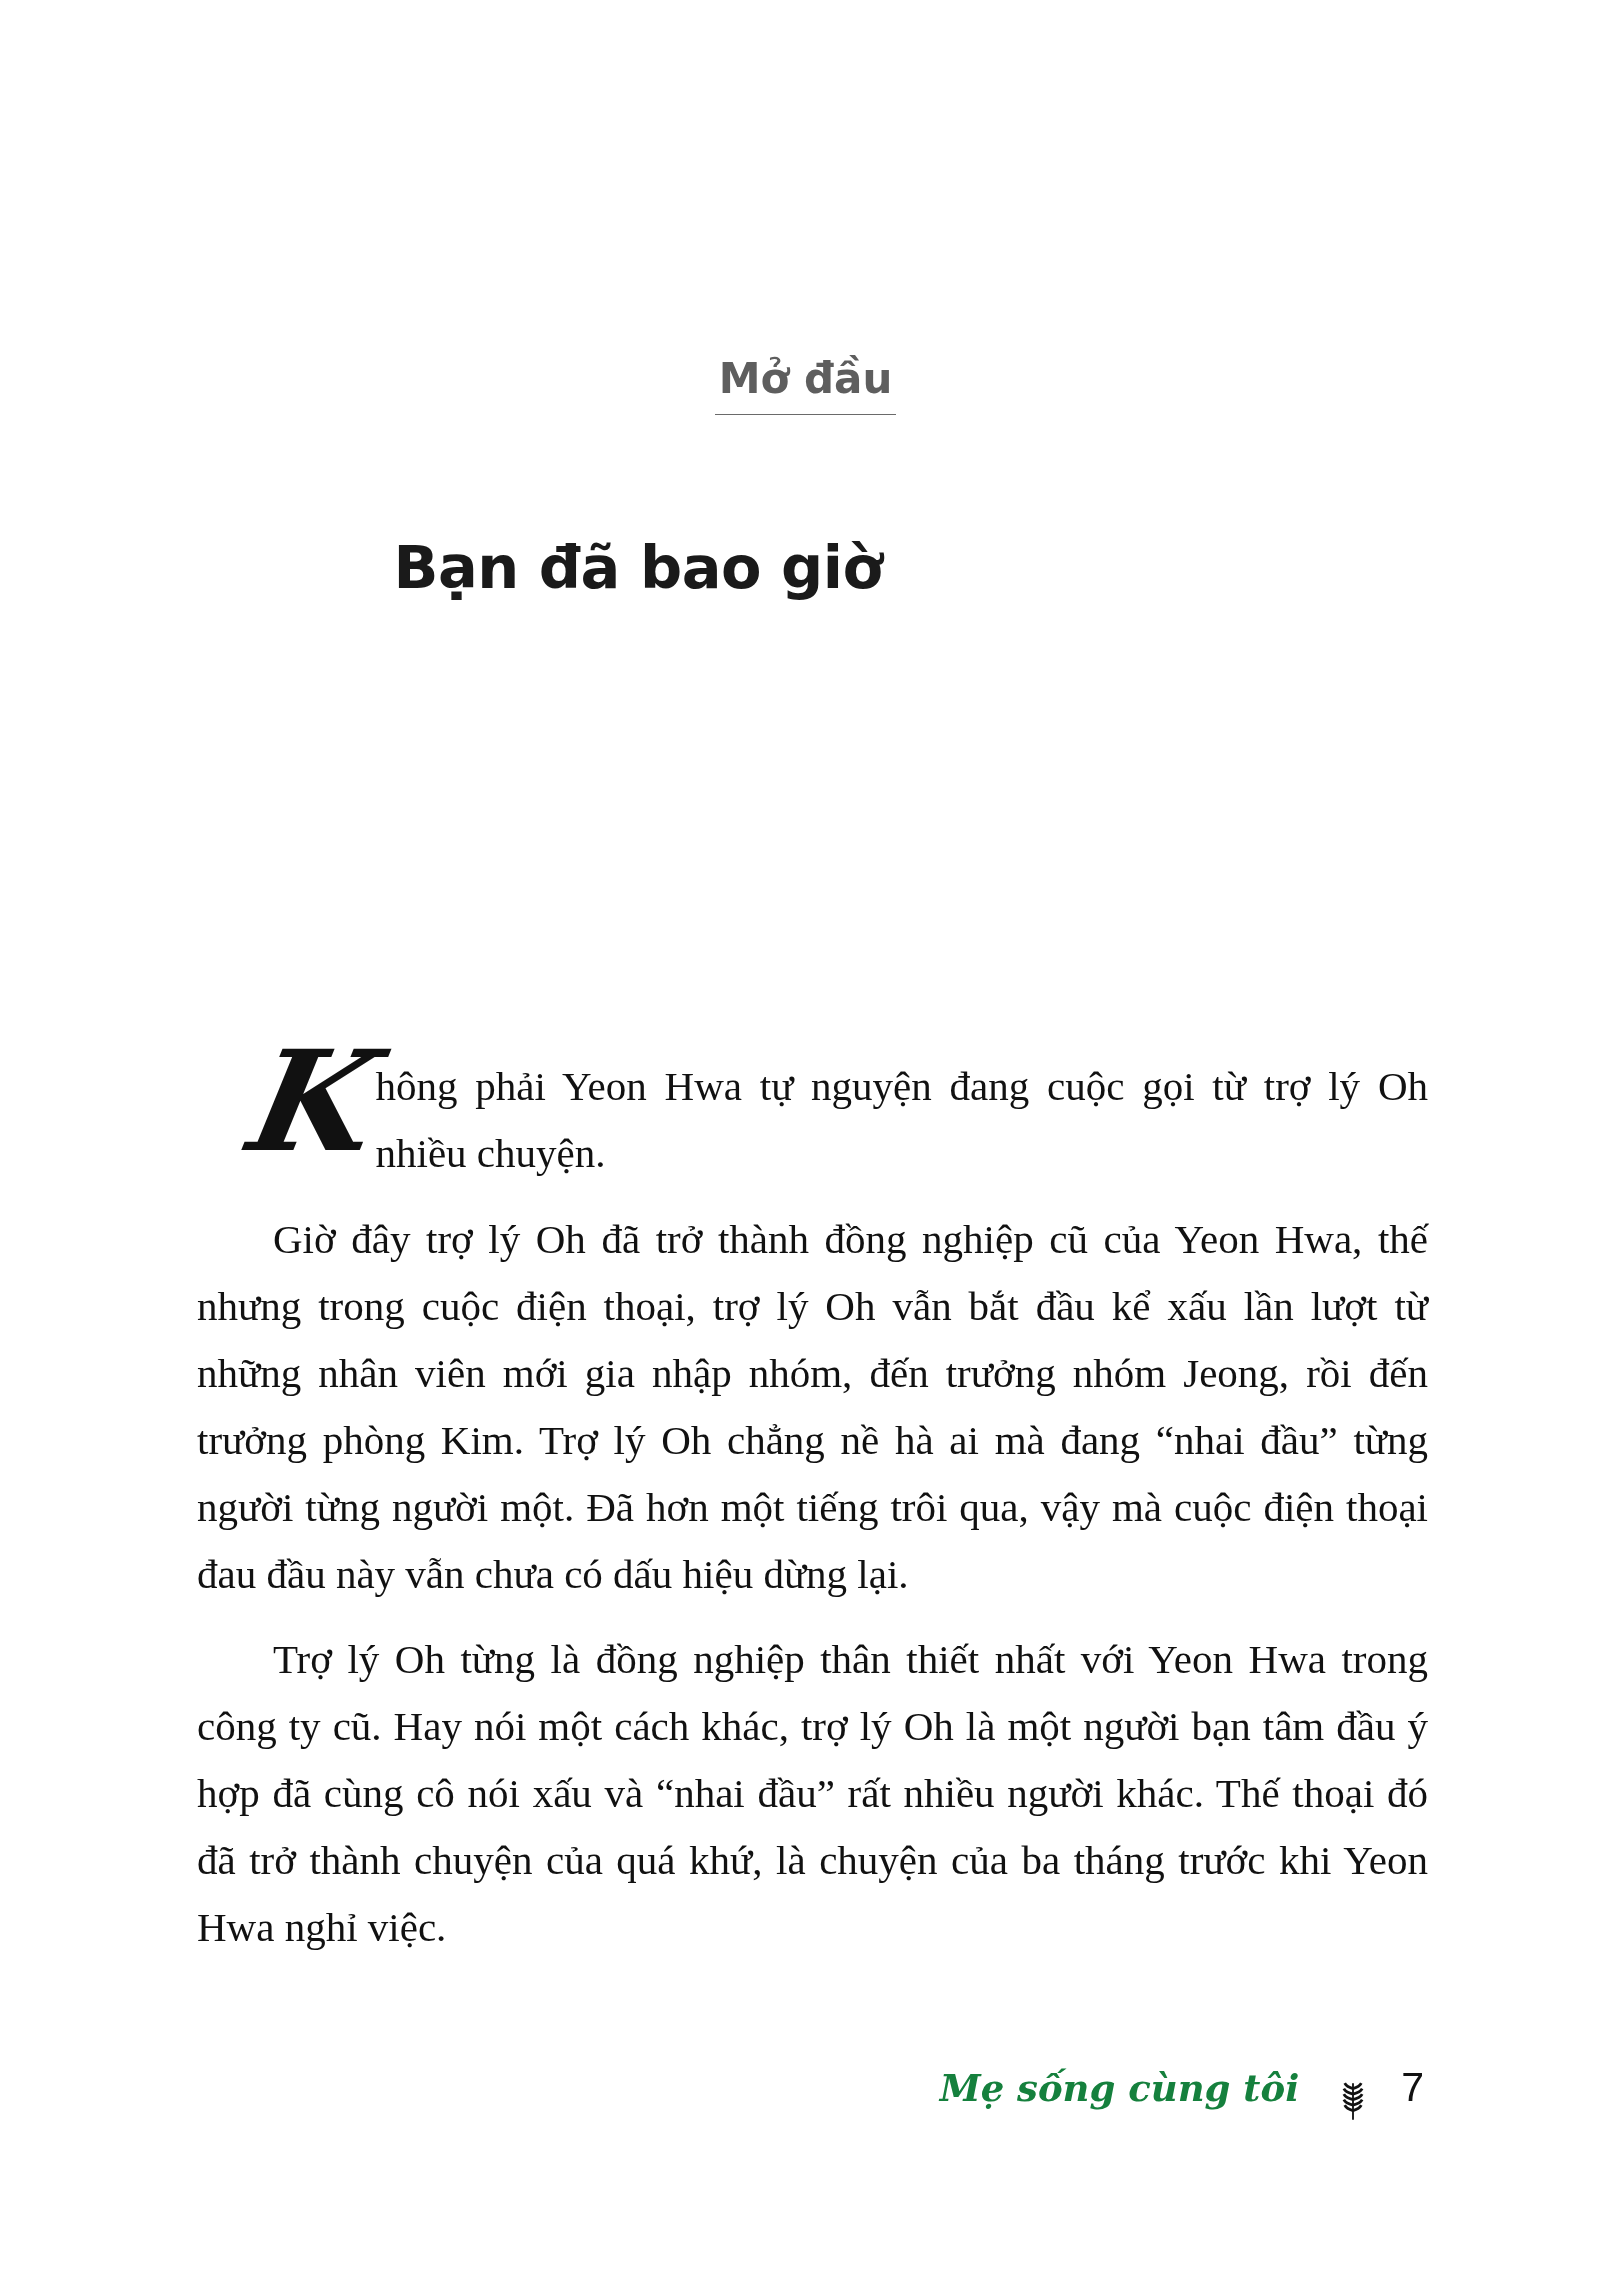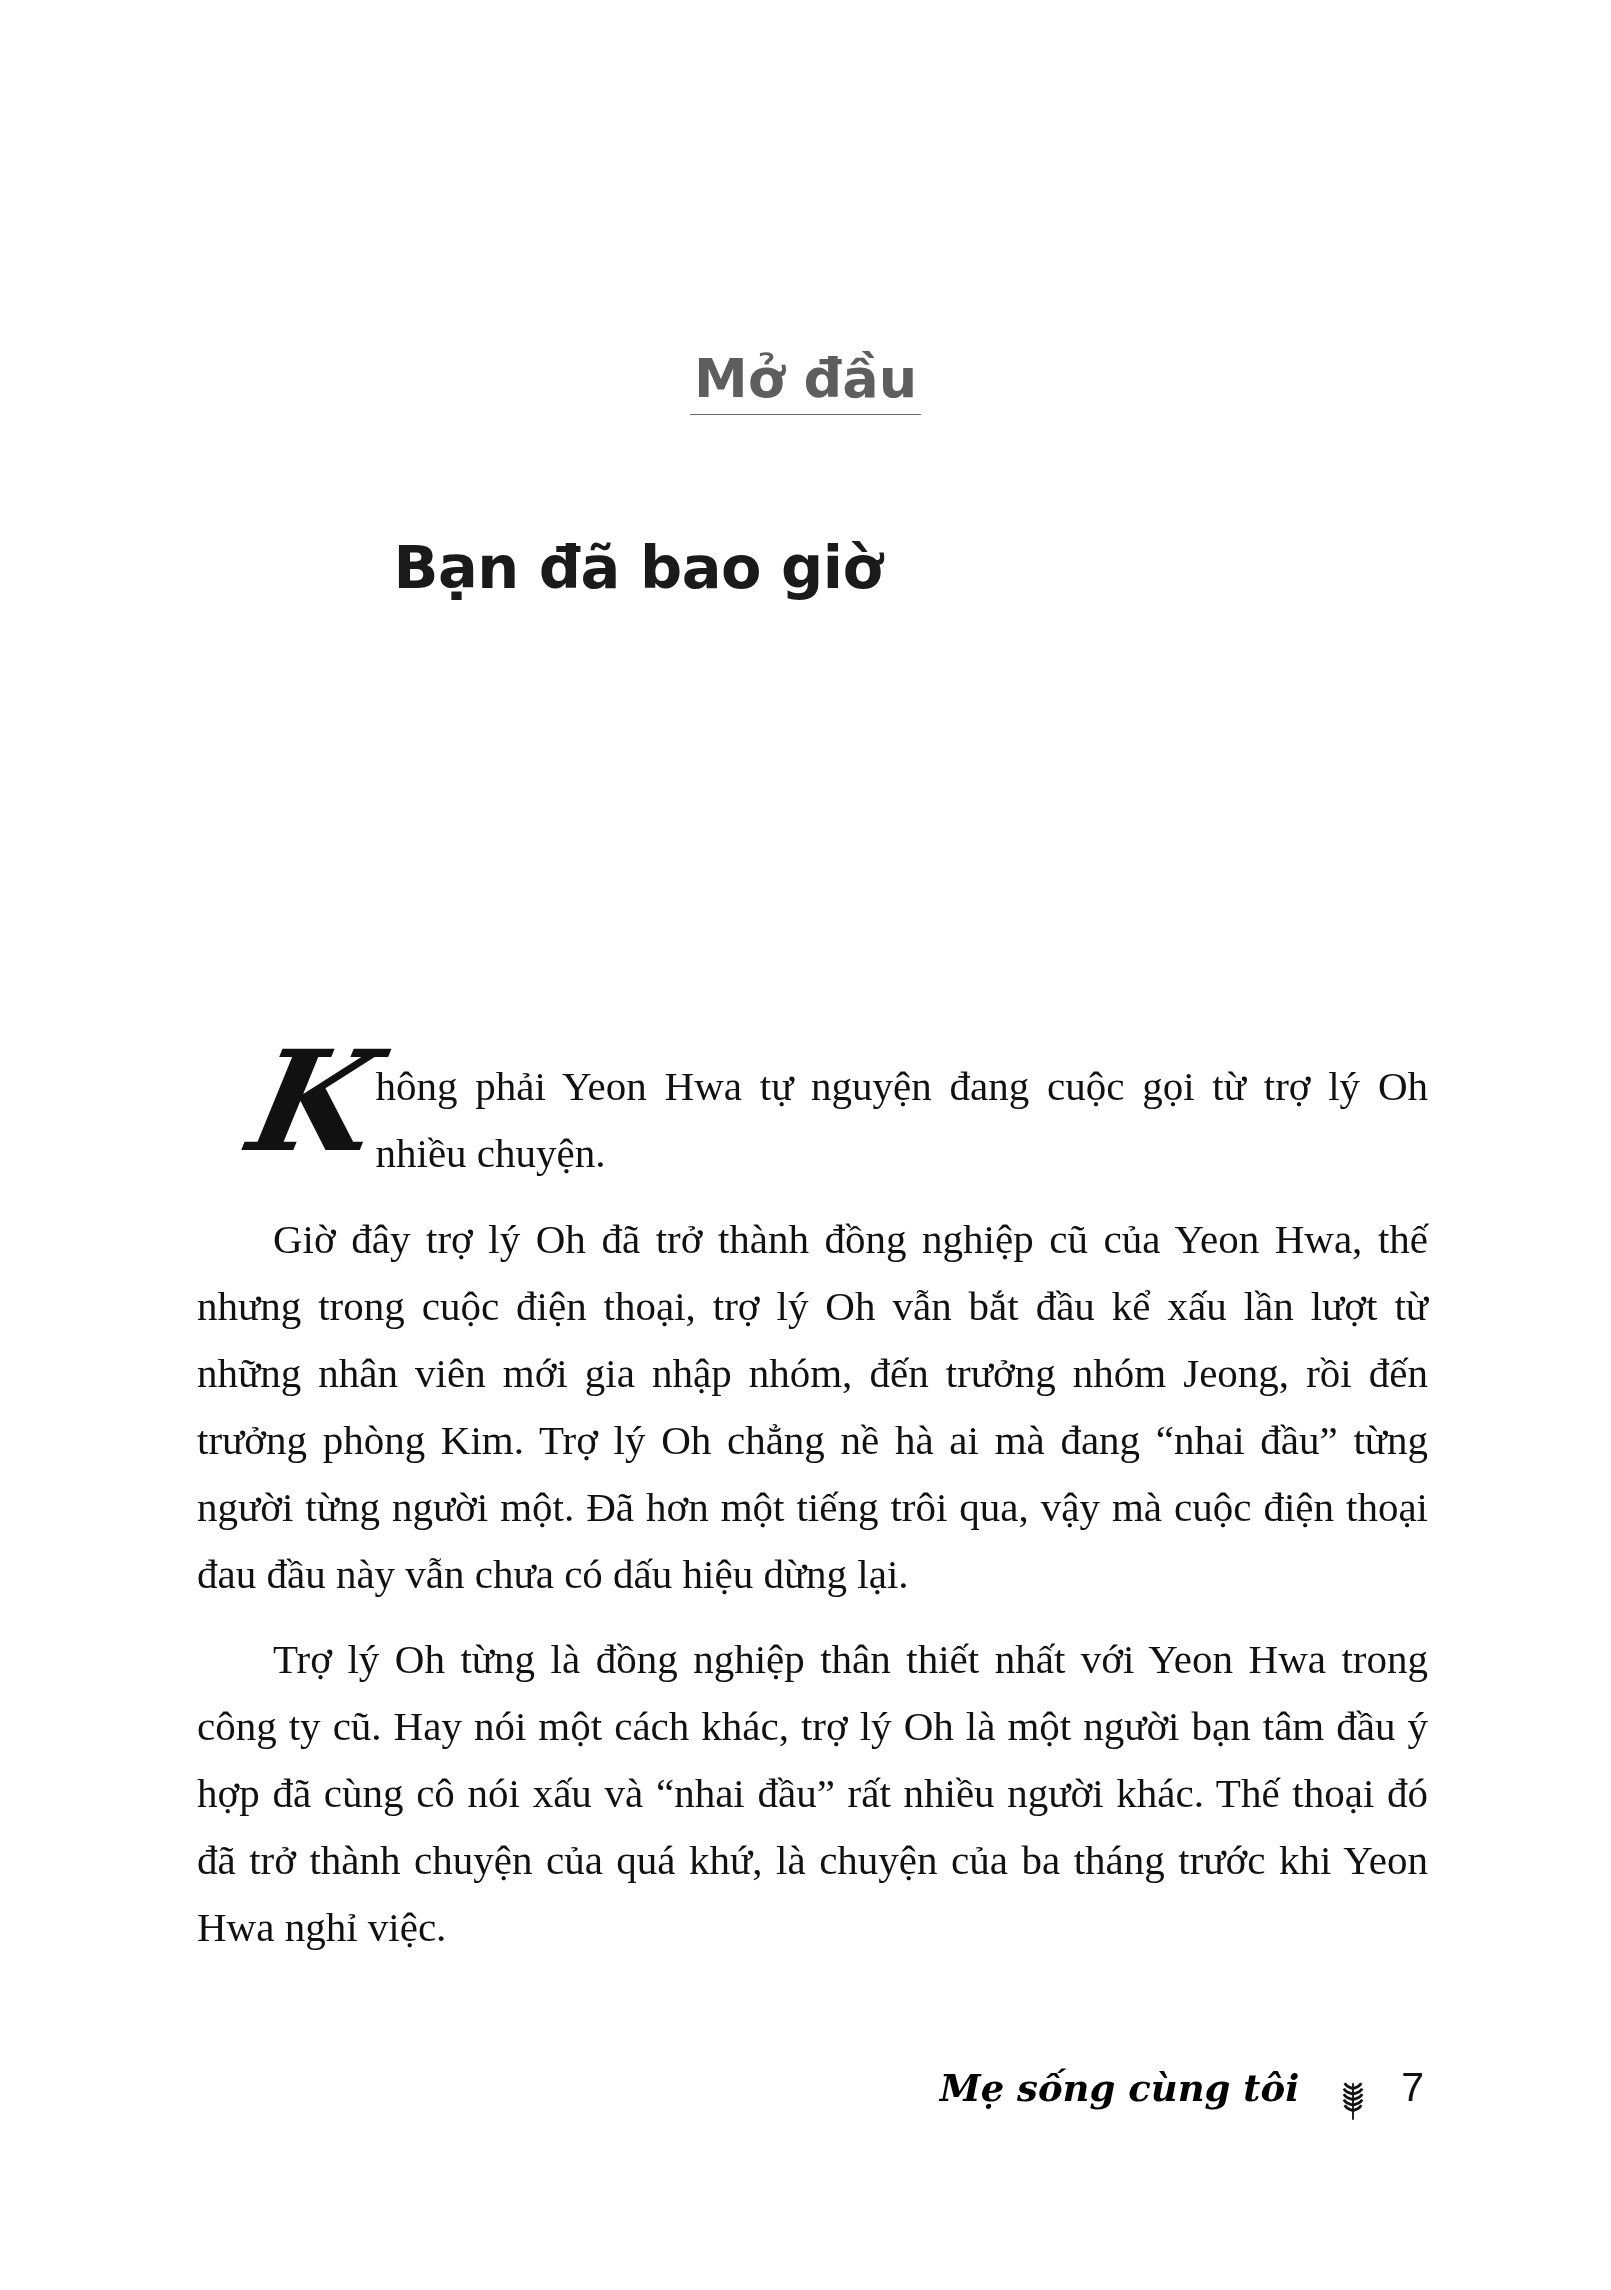--- a/index.html
+++ b/index.html
@@ -16,21 +16,21 @@
       position: absolute;
       top: 345px;
       left: 0;
       width: 1611px;
       text-align: center;
     }
     .section-label span {
       display: inline-block;
       font-family: "DejaVu Sans", sans-serif;
       font-weight: bold;
-      font-size: 54px;
+      font-size: 42px;
       color: #5e5e5e;
       padding: 0 3.7px 1.9px;
       border-bottom: 1.9px solid #6a6a6a;
       line-height: 67px;
     }
 
     .chapter-title {
       position: absolute;
       top: 519px;
       left: 0;
@@ -77,21 +77,21 @@
       width: 1424px;
       text-align: right;
       font-size: 41px;
       line-height: 74px;
     }
     .running-title {
       font-family: "DejaVu Serif", serif;
       font-style: italic;
       font-weight: bold;
       font-size: 37px;
-      color: #000000;
+      color: #15803d;
       margin-right: 43px;
     }
     .leaf-icon {
       display: inline-block;
       vertical-align: middle;
       width: 22px;
       height: 41px;
       margin-right: 37px;
     }
     .page-number {

